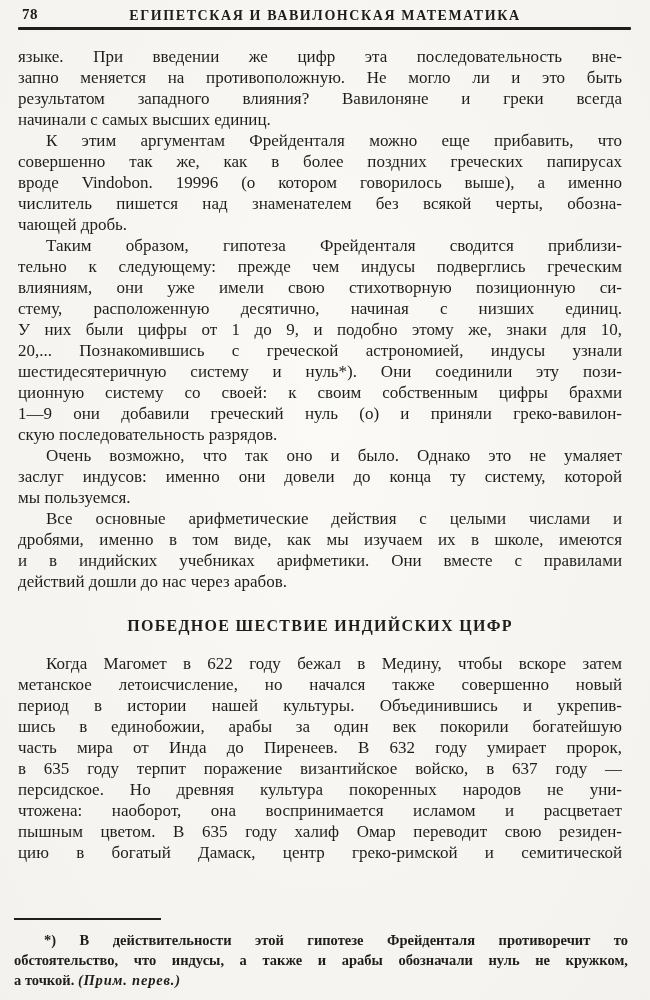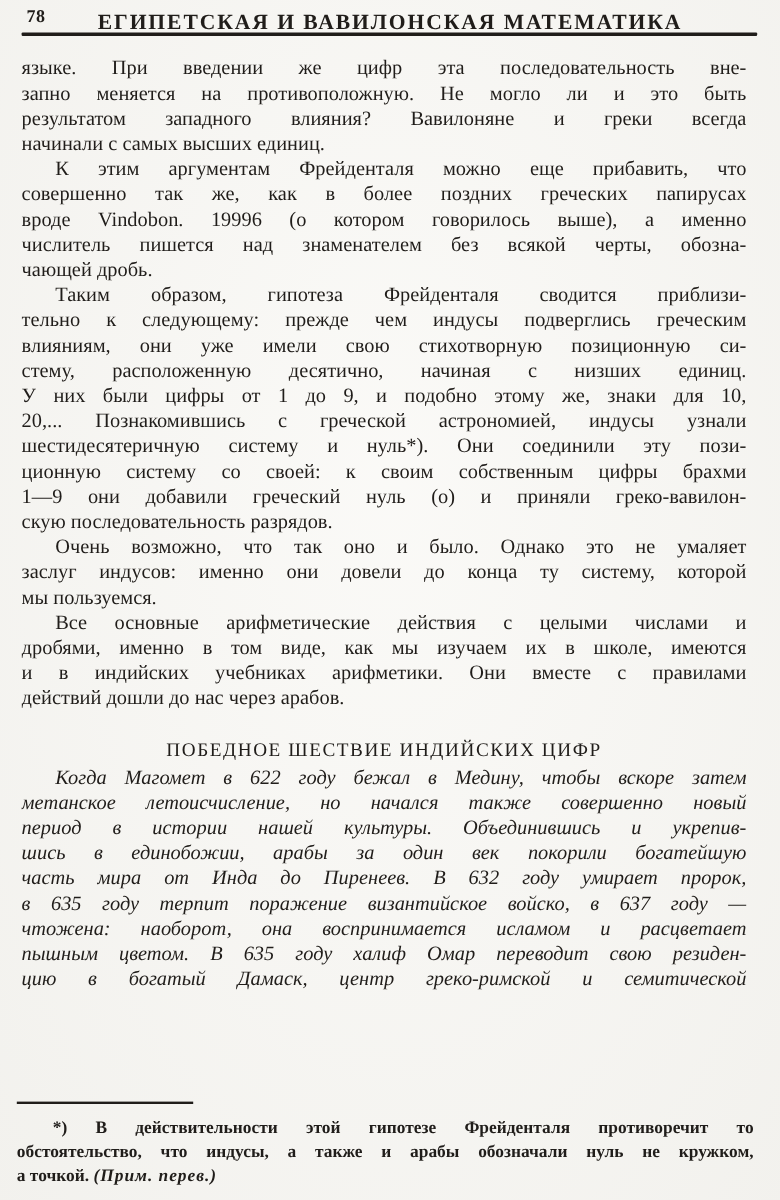--- a/index.html
+++ b/index.html
@@ -17,21 +17,21 @@
     font-family:"Liberation Serif","DejaVu Serif",serif;
     overflow:hidden;
   }
   .page-number{
     position:absolute;left:22px;top:6px;
     font-size:15px;font-weight:bold;letter-spacing:.5px;
   }
   .running-title{
     position:absolute;left:40px;right:40px;top:8px;
     text-align:center;
-    font-size:18px;font-weight:bold;letter-spacing:1.6px;
+    font-size:14px;font-weight:bold;letter-spacing:1.6px;
     white-space:nowrap;
   }
   .header-rule{
     position:absolute;left:18px;top:27px;width:613px;height:3px;
     background:var(--ink);
     border-radius:1px;
   }
   .text-col{
     position:absolute;left:18px;top:46px;width:604px;
     font-size:17px;line-height:21px;
@@ -42,24 +42,24 @@
     text-align-last:justify;
     overflow:hidden;
     white-space:nowrap; 
   }
   .tline.endline{text-align-last:left;}
   .tline.indent{text-indent:28px;}
   .section-heading{
     margin-top:23px;
     line-height:22px;
     text-align:center;
-    font-size:16px;font-weight:normal;letter-spacing:1.3px;
+    font-size:16px;font-weight:bold;letter-spacing:1.3px;
     white-space:nowrap;
   }
-  .after-heading{font-style:italic;}
+  .after-heading{margin-top:16px;}
   .footnote-rule{
     position:absolute;left:14px;top:918px;width:147px;height:2px;
     background:var(--ink);
   }
   .footnote{
     position:absolute;left:14px;top:930px;width:614px;
     font-size:14.5px;line-height:20px;font-weight:bold;
   }
   .footnote .tline{height:20px;}
   .footnote .tline.indent{text-indent:30px;}
@@ -112,20 +112,21 @@
 
     <div class="section-heading">ПОБЕДНОЕ ШЕСТВИЕ ИНДИЙСКИХ ЦИФР</div>
 
     <div class="after-heading">
         <div class="tline indent">Когда Магомет в 622 году бежал в Медину, чтобы вскоре затем</div>
         <div class="tline">метанское летоисчисление, но начался также совершенно новый</div>
         <div class="tline">период в истории нашей культуры. Объединившись и укрепив-</div>
         <div class="tline">шись в единобожии, арабы за один век покорили богатейшую</div>
         <div class="tline">часть мира от Инда до Пиренеев. В 632 году умирает пророк,</div>
         <div class="tline">в 635 году терпит поражение византийское войско, в 637 году —</div>
+        <div class="tline">персидское. Но древняя культура покоренных народов не уни-</div>
         <div class="tline">чтожена: наоборот, она воспринимается исламом и расцветает</div>
         <div class="tline">пышным цветом. В 635 году халиф Омар переводит свою резиден-</div>
         <div class="tline">цию в богатый Дамаск, центр греко-римской и семитической</div>
       </div>
 
   </div>
 
   <div class="footnote-rule"></div>
 
   <div class="footnote">

